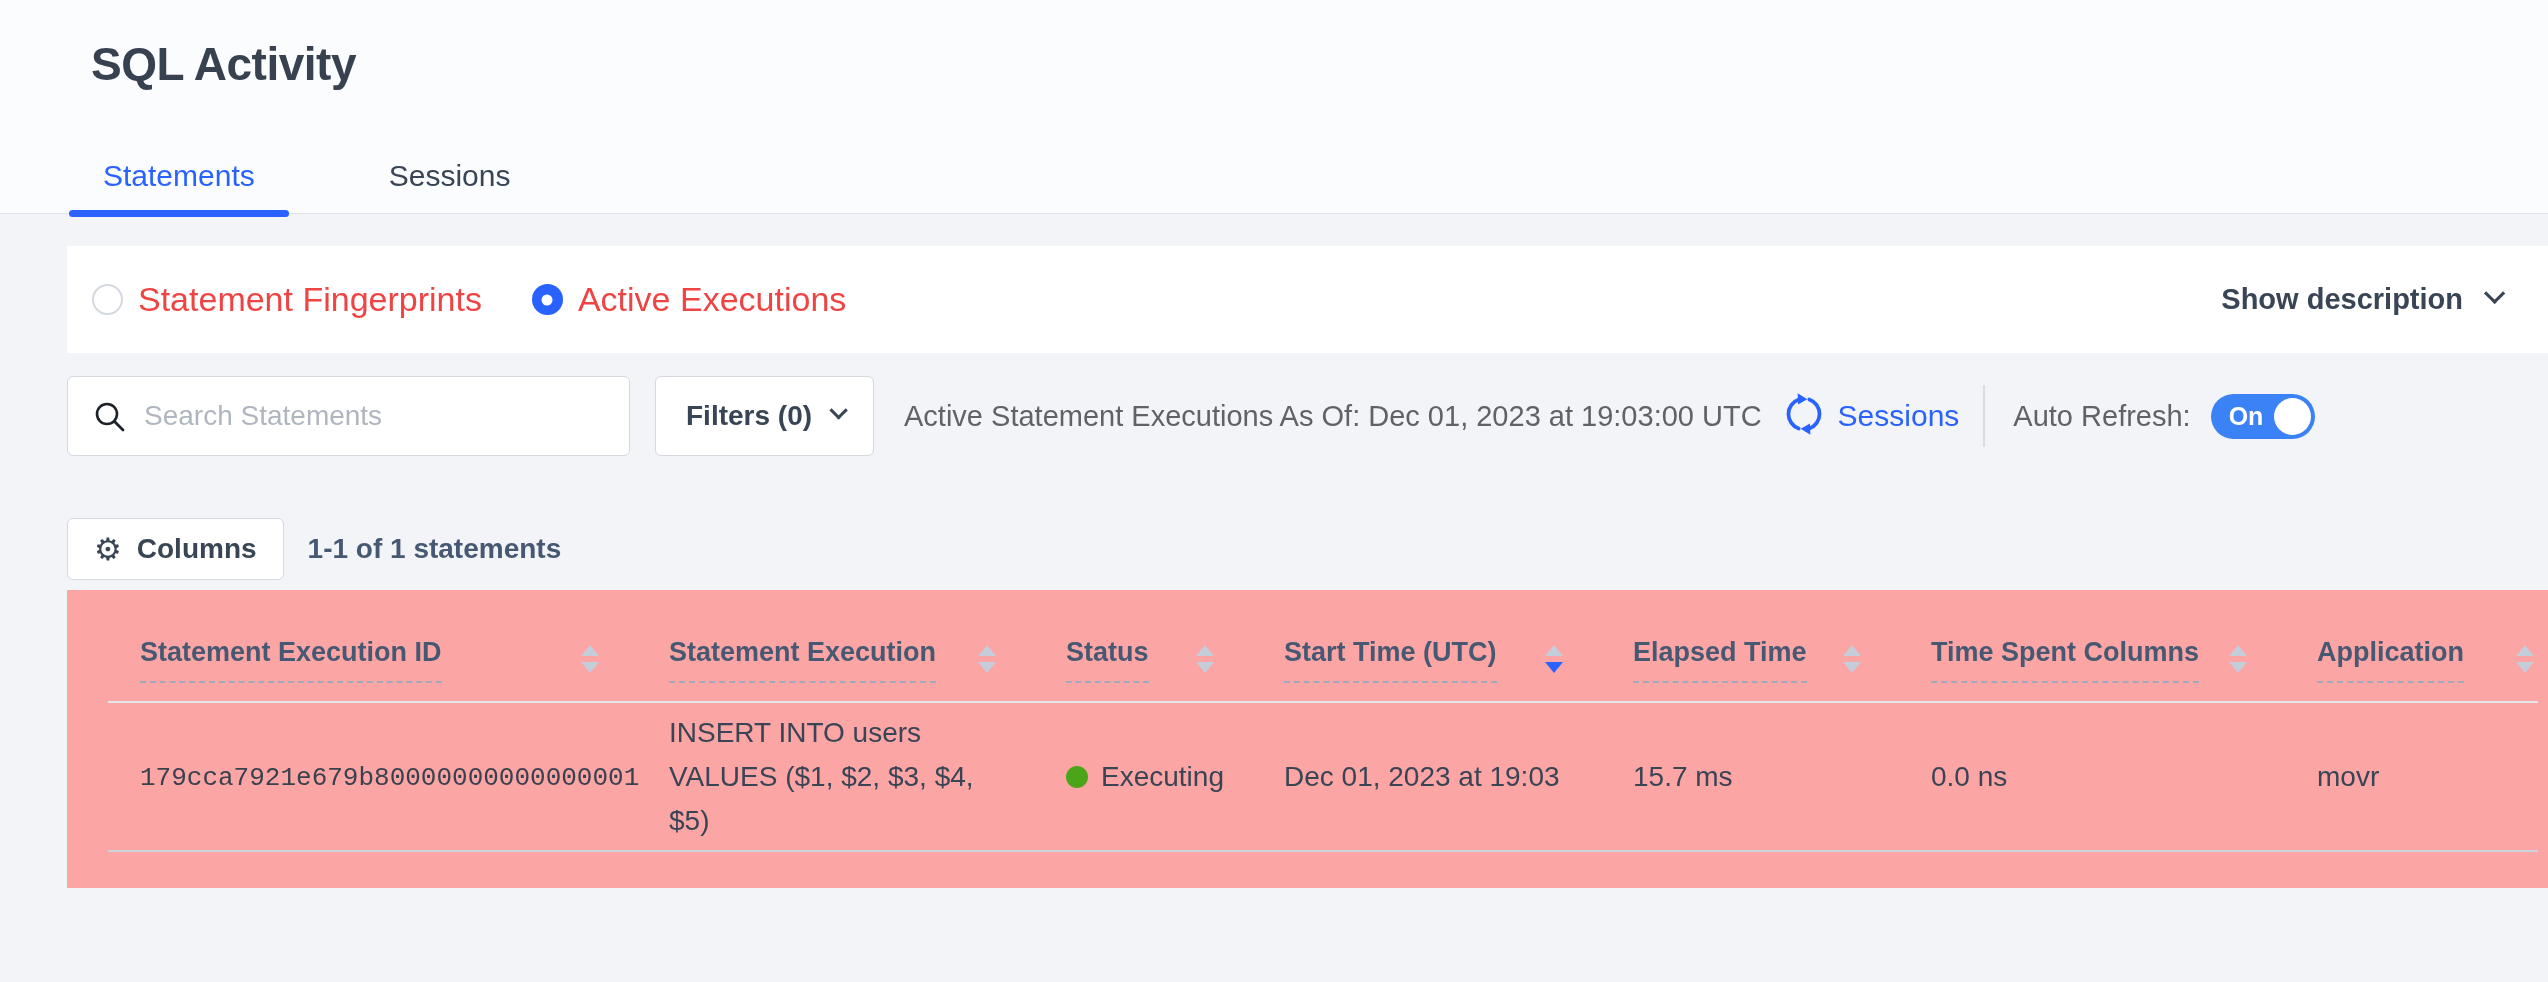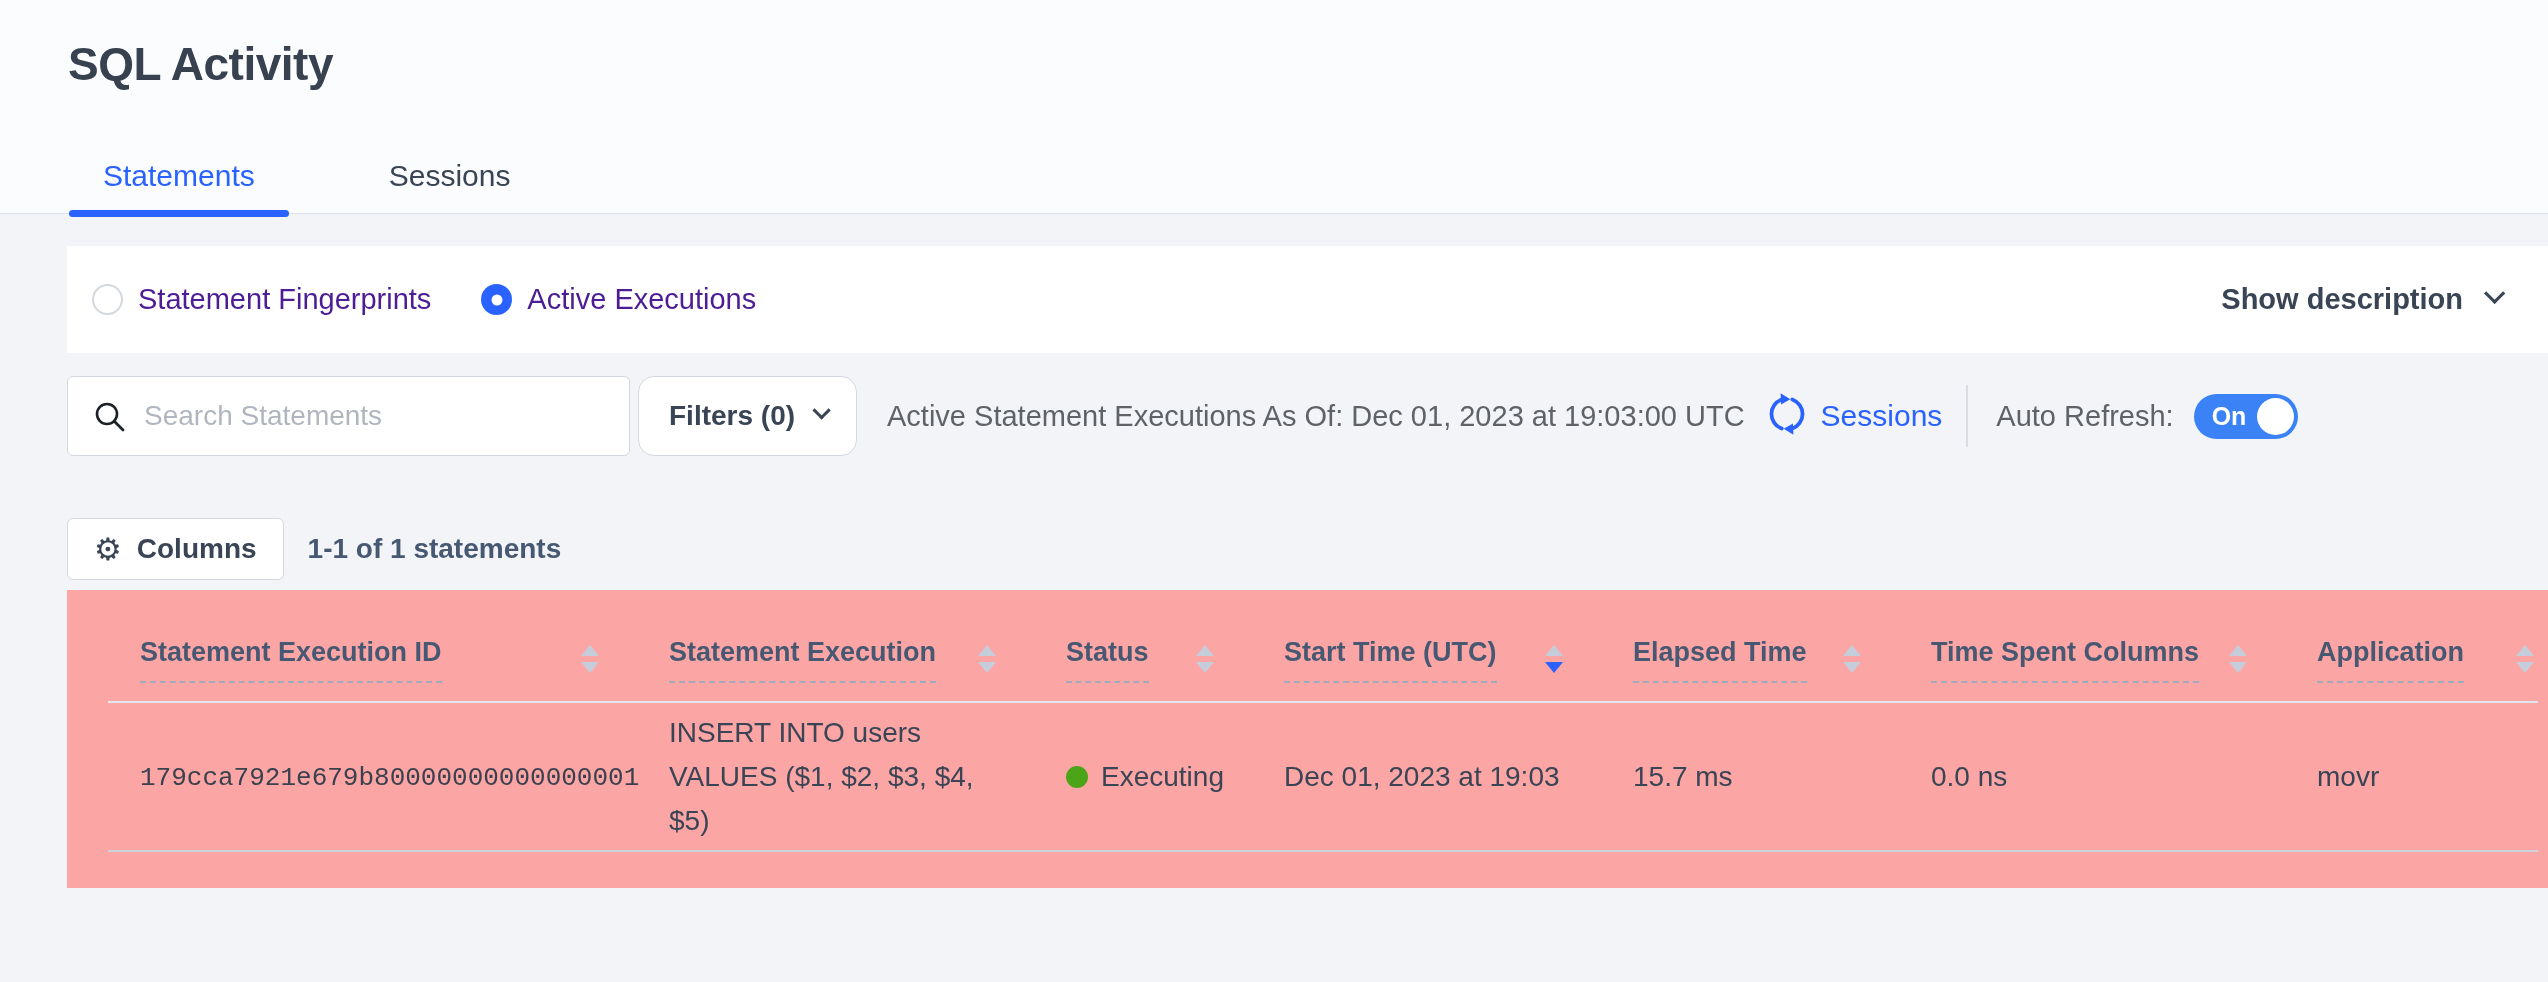--- a/index.html
+++ b/index.html
@@ -12,21 +12,21 @@
     position: relative;
   }
 
   
   .page-header {
     background: #fbfcfe;
     padding-top: 37px;
     border-bottom: 1px solid #dde3ec;
   }
   .page-title {
-    margin-left: 68px;
+    margin-left: 91px;
     font-size: 46px;
     font-weight: 700;
     color: #38414f;
     letter-spacing: -0.5px;
   }
   .tabs {
     display: flex;
     margin-left: 69px;
     margin-top: 68px;
   }
@@ -75,21 +75,21 @@
   }
   .radio-item.selected .radio-circle::after {
     content: "";
     position: absolute;
     left: 50%; top: 50%;
     width: 11px; height: 11px;
     border-radius: 50%;
     background: #fff;
     transform: translate(-50%,-50%);
   }
-  .radio-label { margin-left: 15px; font-size: 29px; color: #4c1d95; }
+  .radio-label { margin-left: 15px; font-size: 34px; color: #ef4444; }
   .show-desc {
     margin-left: auto;
     display: flex;
     align-items: center;
     font-size: 29px;
     font-weight: 600;
     color: #394455;
     cursor: pointer;
   }
   .chev {
@@ -117,26 +117,26 @@
     background: #fff;
     font-family: "Liberation Sans", sans-serif;
     font-size: 28px;
     color: #394455;
     padding: 0 32px 0 76px;
     outline: none;
   }
   .search-box input::placeholder { color: #b0b6bf; }
   .search-icon { position: absolute; left: 26px; top: 24px; }
   .filters-btn {
-    margin-left: 8px;
+    margin-left: 25px;
     height: 80px;
     padding: 0 30px;
     background: #fff;
     border: 1px solid #d4d8df;
-    border-radius: 16px;
+    border-radius: 6px;
     display: flex;
     align-items: center;
     font-size: 28px;
     font-weight: 600;
     color: #394455;
     cursor: pointer;
   }
   .filters-btn .chev { margin-left: 18px; border-width: 3px; width: 13px; height: 13px; }
   .as-of-text { margin-left: 30px; font-size: 29px; color: #5f6368; }
   .refresh-btn {

